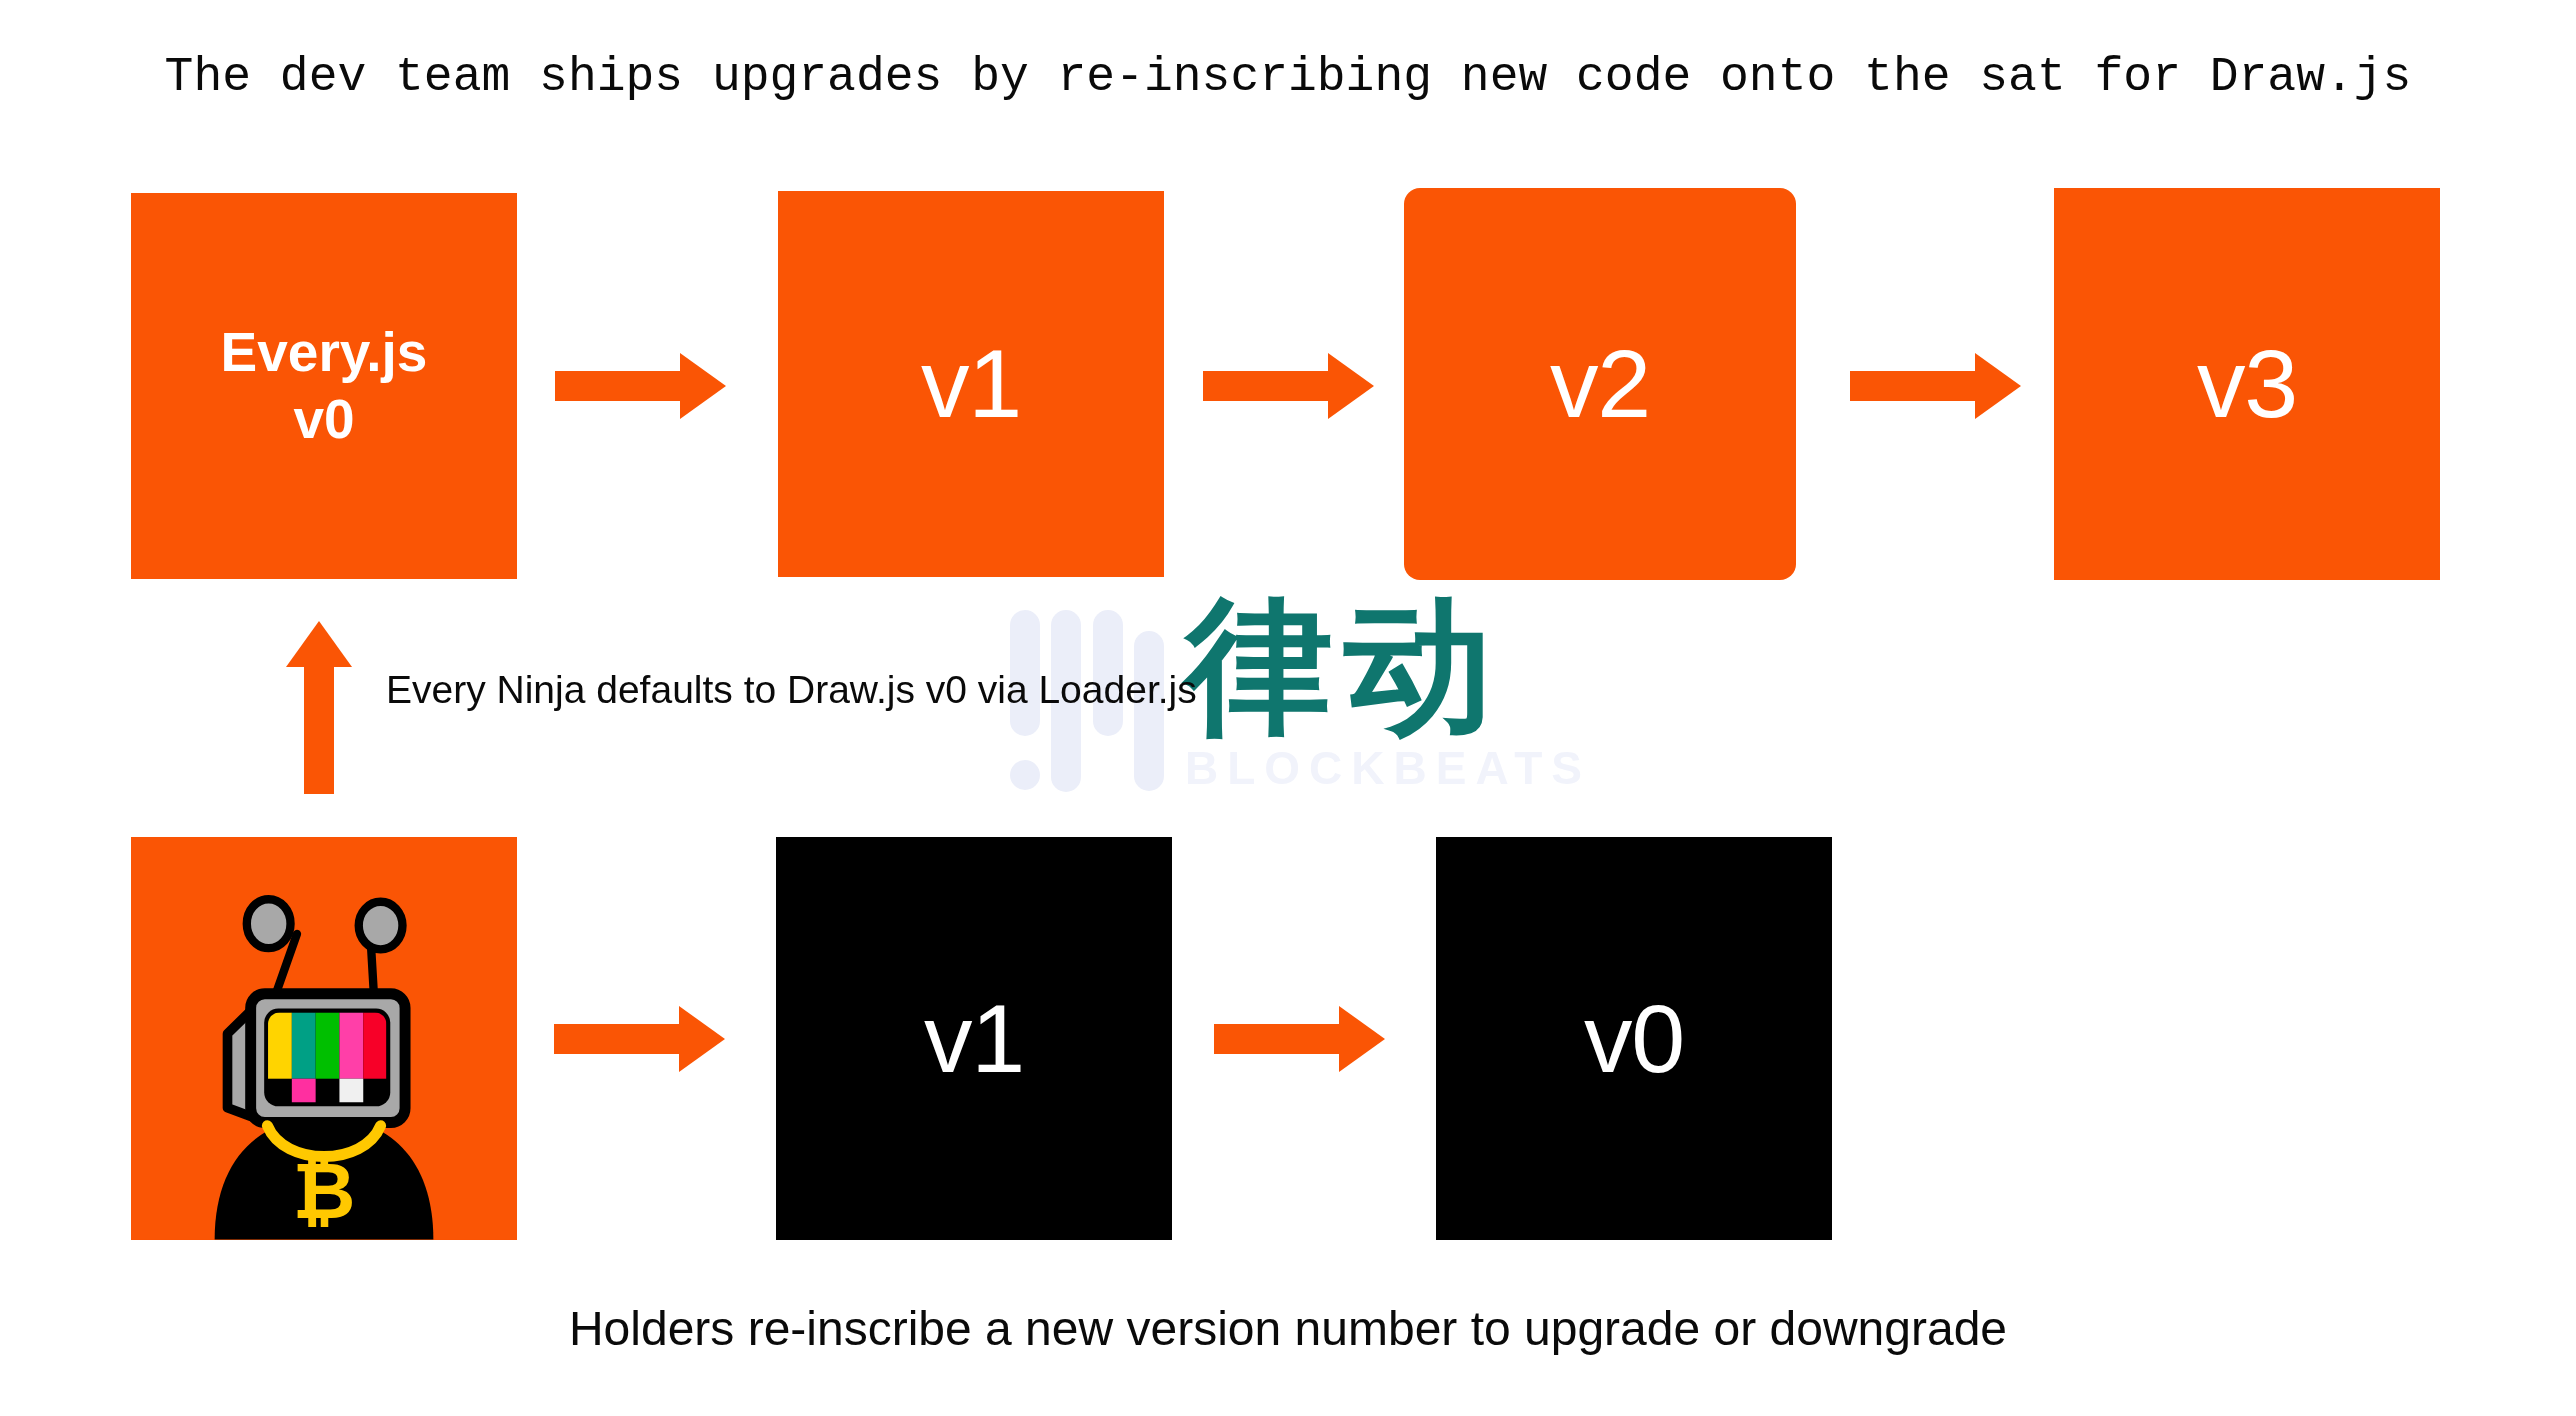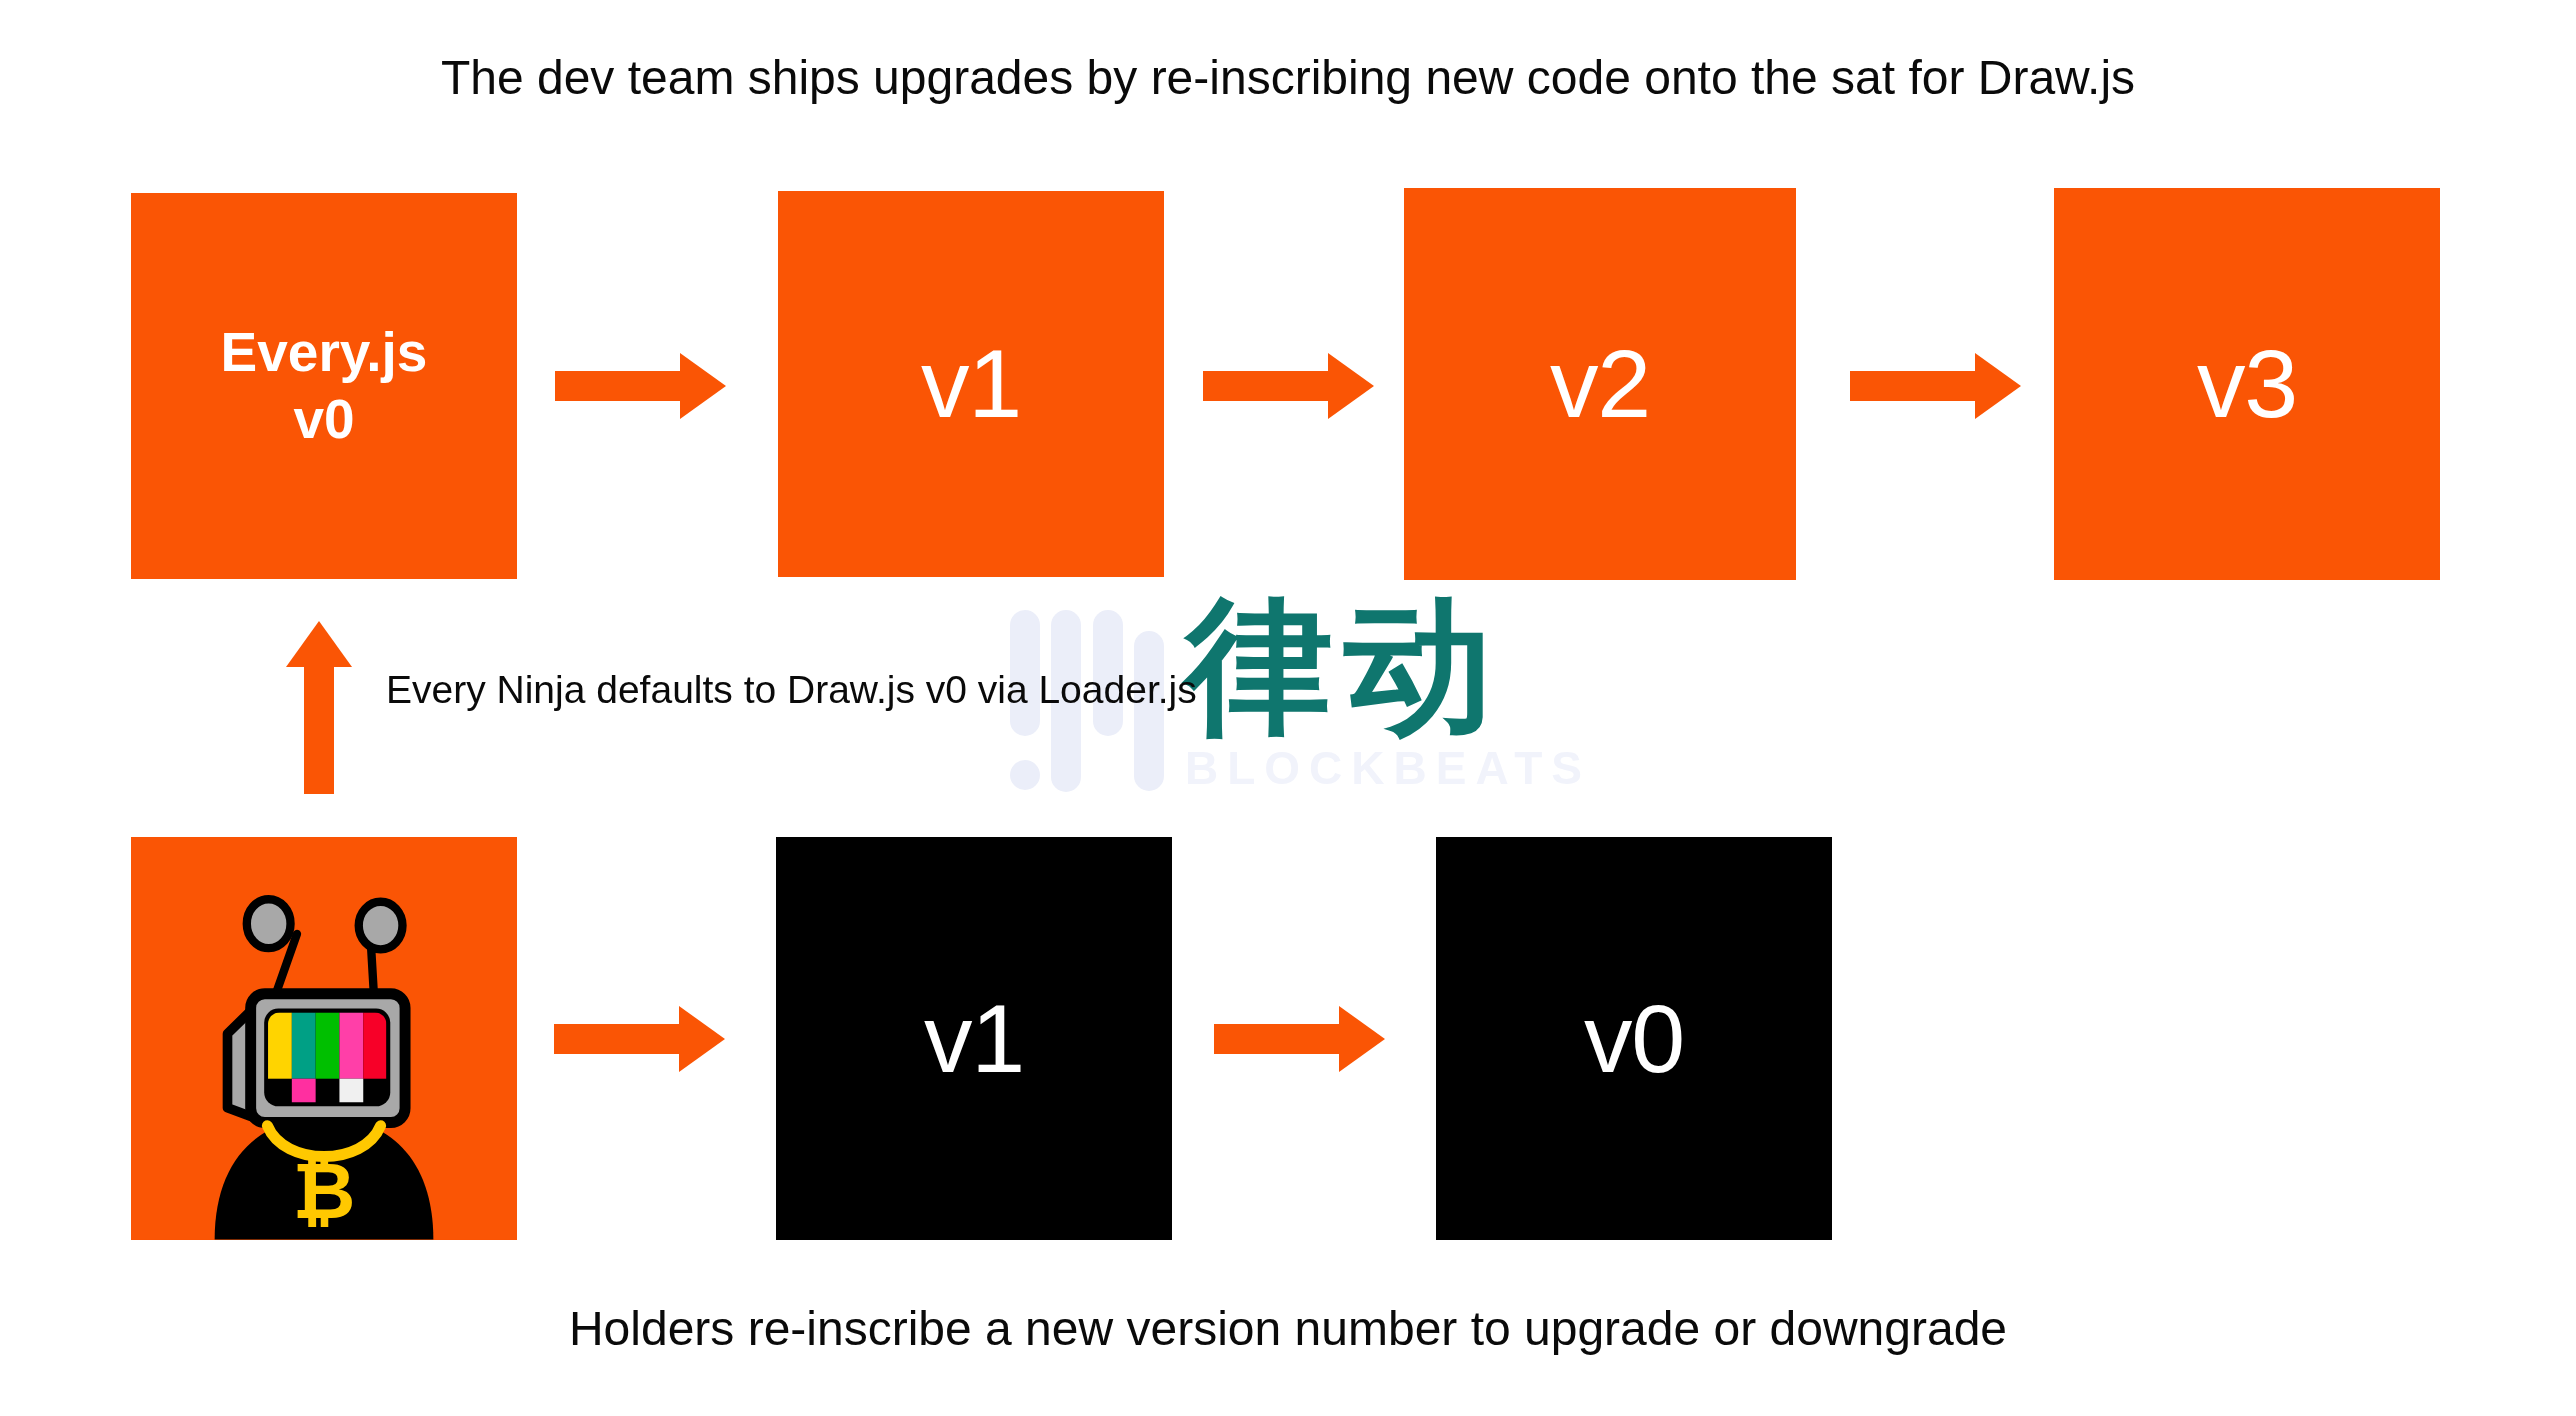--- a/index.html
+++ b/index.html
@@ -15,21 +15,21 @@
   .wm-bars{position:absolute;left:13px;top:6.4px;width:148px;height:193px;}
   .wm-bar{position:absolute;background:#EBEEF9;border-radius:16.7px;}
   .wm-dot{position:absolute;background:#EBEEF9;border-radius:50%;}
   .wm-cjk{position:absolute;left:193px;top:0px;font-size:148px;line-height:148px;color:#0f766e;
           font-family:"DejaVu Sans",sans-serif;font-weight:700;letter-spacing:11.6px;white-space:nowrap;}
   .wm-word{position:absolute;left:193px;top:153px;font-size:46px;line-height:46px;color:#F1F3FB;
            font-weight:700;letter-spacing:9px;white-space:nowrap;}
 
   
   .caption{position:absolute;text-align:center;color:#0a0a0a;white-space:nowrap;font-weight:400;}
-  #title-top{left:0;right:0;top:50px;font-size:48px;line-height:55px;}
+  #title-top{left:0;right:0;top:50px;font-size:48px;line-height:55px;font-family:Liberation Mono, monospace;}
   #caption-mid{left:386px;top:663px;font-size:39px;line-height:54px;text-align:left;}
   #caption-bottom{left:0;right:0;top:1301px;font-size:48px;line-height:55px;text-align:center;}
 
   
   .box{position:absolute;display:flex;align-items:center;justify-content:center;text-align:center;}
   .box-orange{background:#FA5505;}
   .box-black{background:#000000;}
   .box-label{color:#ffffff;font-size:97px;line-height:1.05;font-weight:400;letter-spacing:-1.3px;}
   .box-label.bold{font-weight:700;font-size:55px;line-height:1.22;letter-spacing:0px;}
 
@@ -72,21 +72,21 @@
     <div>
       <div class="box-label bold">Every.js</div>
       <div class="box-label bold">v0</div>
     </div>
   </div>
 
   <div class="box box-orange" style="left:778px;top:191px;width:386px;height:386px;">
     <div class="box-label">v1</div>
   </div>
 
-  <div class="box box-orange" style="left:1404px;top:188px;width:392px;height:392px;">
+  <div class="box box-orange" style="left:1404px;top:188px;width:392px;height:392px;border-radius:16px;">
     <div class="box-label">v2</div>
   </div>
 
   <div class="box box-orange" style="left:2054px;top:188px;width:386px;height:392px;">
     <div class="box-label">v3</div>
   </div>
 
   <div class="arrow-r" style="left:555px;top:353px;width:171px;height:66px;">
     <div class="shaft" style="width:128px;"></div>
     <div class="head" style="left:125px;"></div>

